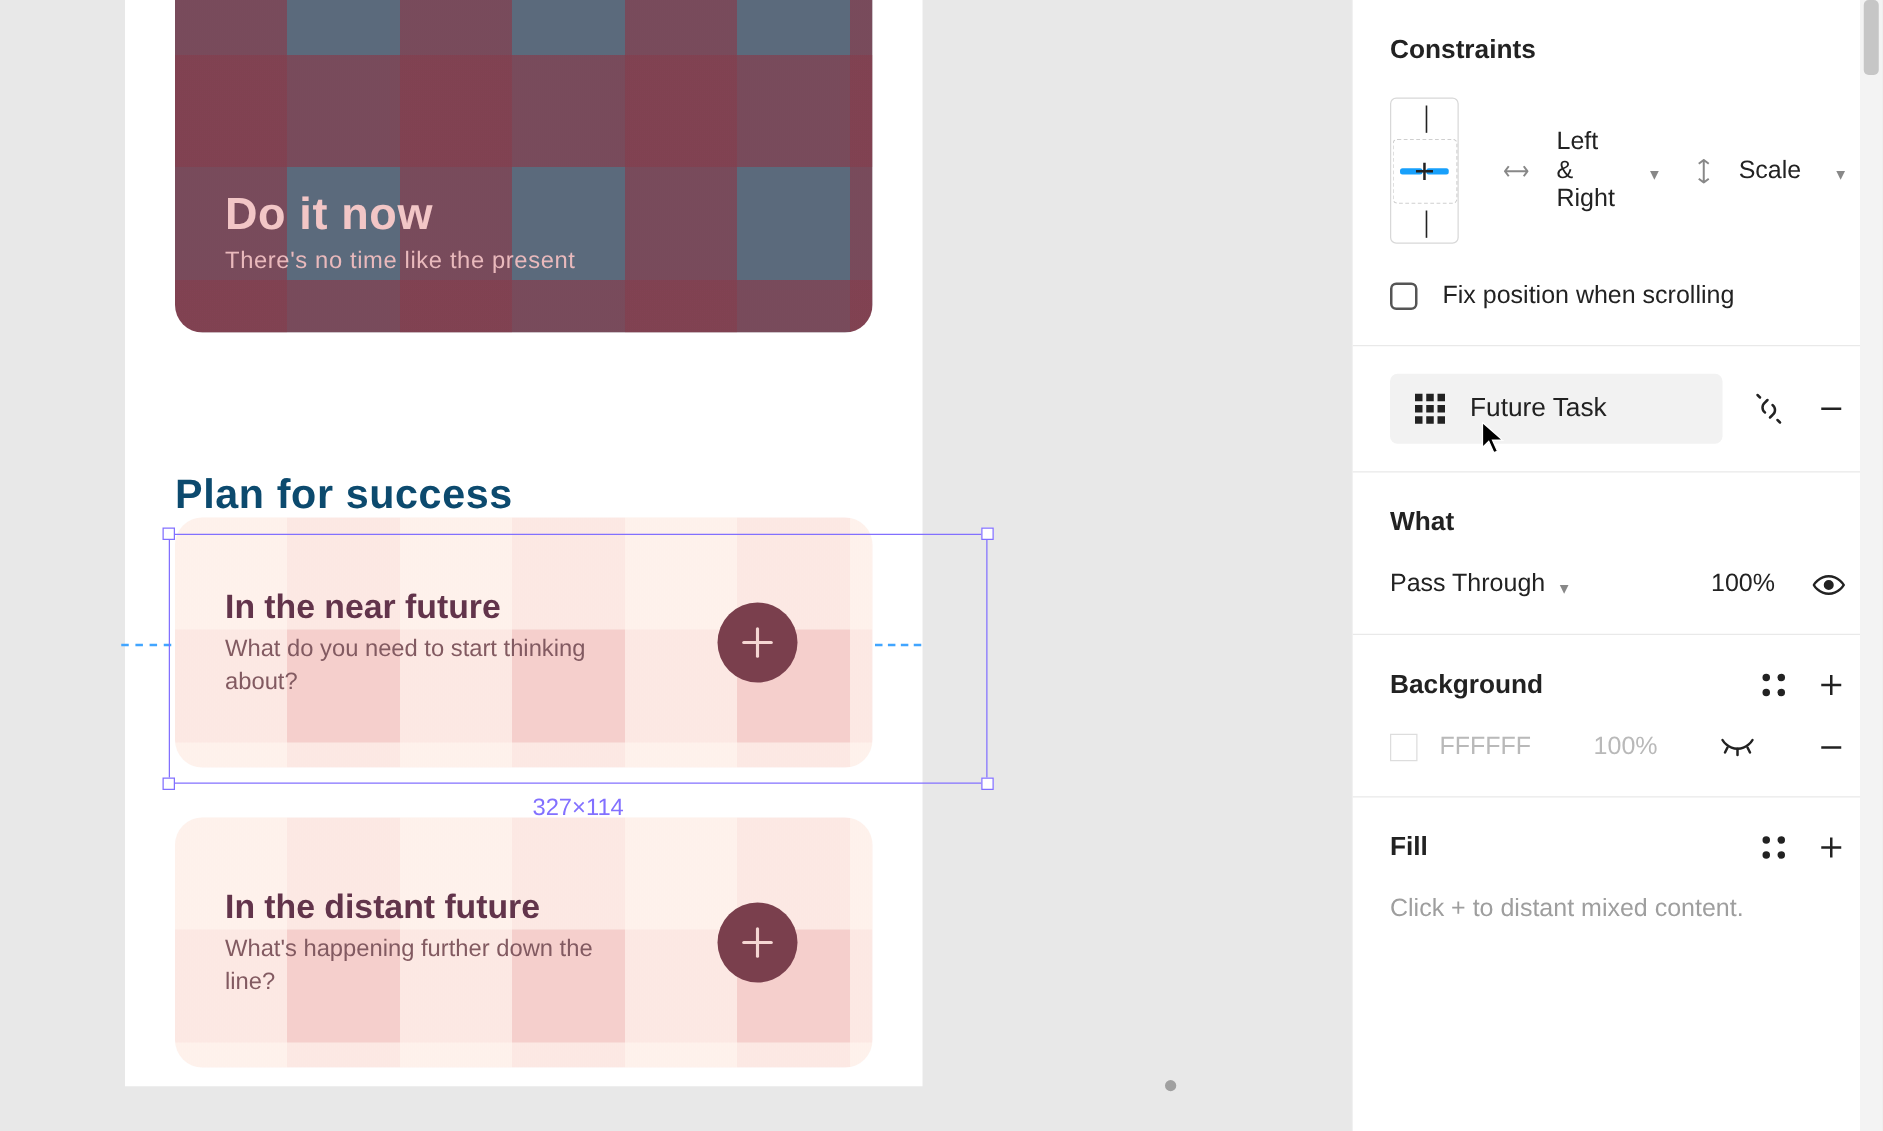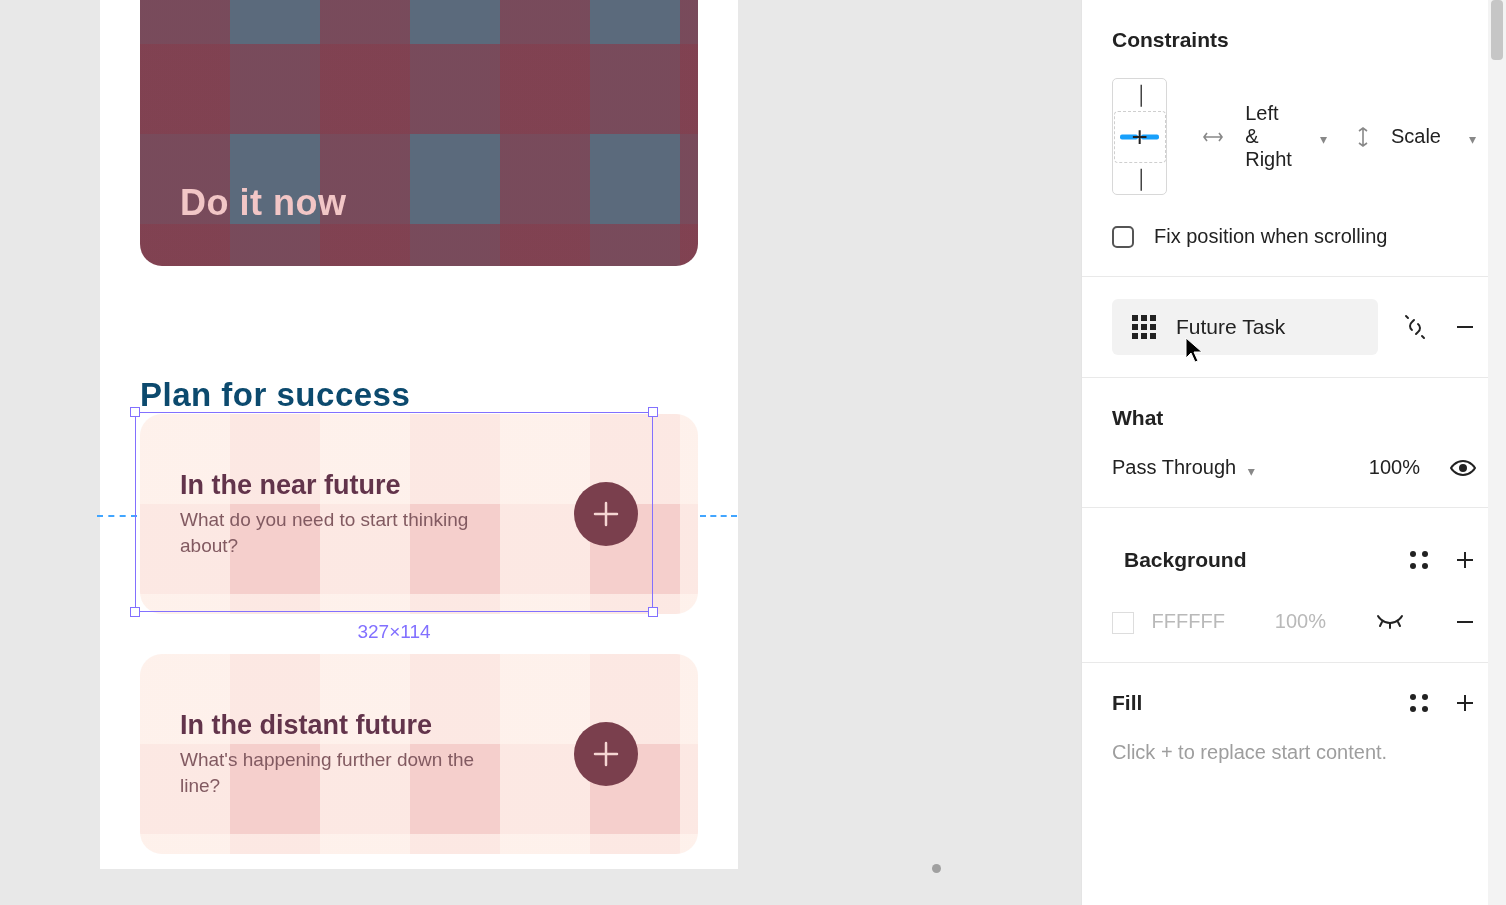--- a/index.html
+++ b/index.html
@@ -115,22 +115,22 @@
     color: #f5d6d3;
     display: flex; align-items: center; justify-content: center;
     font-size: 40px;
     font-weight: 300;
     margin-right: 20px;
   }
 
   
   .selection {
     position: absolute;
-    left: 135px; top: 388px;
-    width: 518px; height: 200px;
+    left: 135px; top: 403px;
+    width: 655px; height: 200px;
     border: 1.5px solid #8270ff;
     z-index: 50;
     pointer-events: none;
   }
   .handle {
     position: absolute;
     width: 10px; height: 10px;
     background: #fff;
     border: 1.5px solid #8270ff;
   }
@@ -282,20 +282,21 @@
 </style>
 </head>
 <body>
 
 <div class="canvas-wrap">
 
   <div class="artboard">
 
     <div class="card card-dark plaid">
       <div class="title">Do it now</div>
+      <div class="sub">There's no time like the present</div>
     </div>
 
     <div class="section-heading">Plan for success</div>
 
     <div class="card card-pink plaid" style="top:550px">
       <div class="texts">
         <p class="title">In the near future</p>
         <p class="sub">What do you need to start thinking about?</p>
       </div>
       <div class="plus-circle">
@@ -423,21 +424,21 @@
               <path d="M1 9s4-7 12-7 12 7 12 7-4 7-12 7S1 9 1 9z"></path>
               <circle cx="13" cy="9" r="3" fill="#222"></circle>
             </svg>
         </span>
       </div>
     </div>
   </div>
 
   <div class="section">
     <div class="row-flex" style="margin-bottom:26px;">
-      <h3 style="margin:12px">Background</h3>
+      <h3 style="margin:0">Background</h3>
       <div style="display:flex; align-items:center; gap:26px;">
         <span class="quad-dots">
             <span></span>
             <span></span>
             <span></span>
             <span></span>
           </span>
         <span class="icon-plus">
           <svg width="22" height="22" viewBox="0 0 22 22" stroke="#222" stroke-width="2">
               <line x1="11" y1="3" x2="11" y2="19"></line>
@@ -479,21 +480,21 @@
             <span></span>
           </span>
         <span class="icon-plus">
           <svg width="22" height="22" viewBox="0 0 22 22" stroke="#222" stroke-width="2">
               <line x1="11" y1="3" x2="11" y2="19"></line>
               <line x1="3" y1="11" x2="19" y2="11"></line>
             </svg>
         </span>
       </div>
     </div>
-    <div class="fill-hint">Click + to replace start content.</div>
+    <div class="fill-hint">Click + to distant mixed content.</div>
   </div>
 
   <div class="scrollbar">
     <div class="thumb"></div>
   </div>
 </div>
 
 <div class="cursor">
   <svg width="20" height="26" viewBox="0 0 20 26">
       <path d="M1 1l0 20 5-5 4 9 3-1-4-9 8 0z" fill="#000" stroke="#fff" stroke-width="1"></path>

